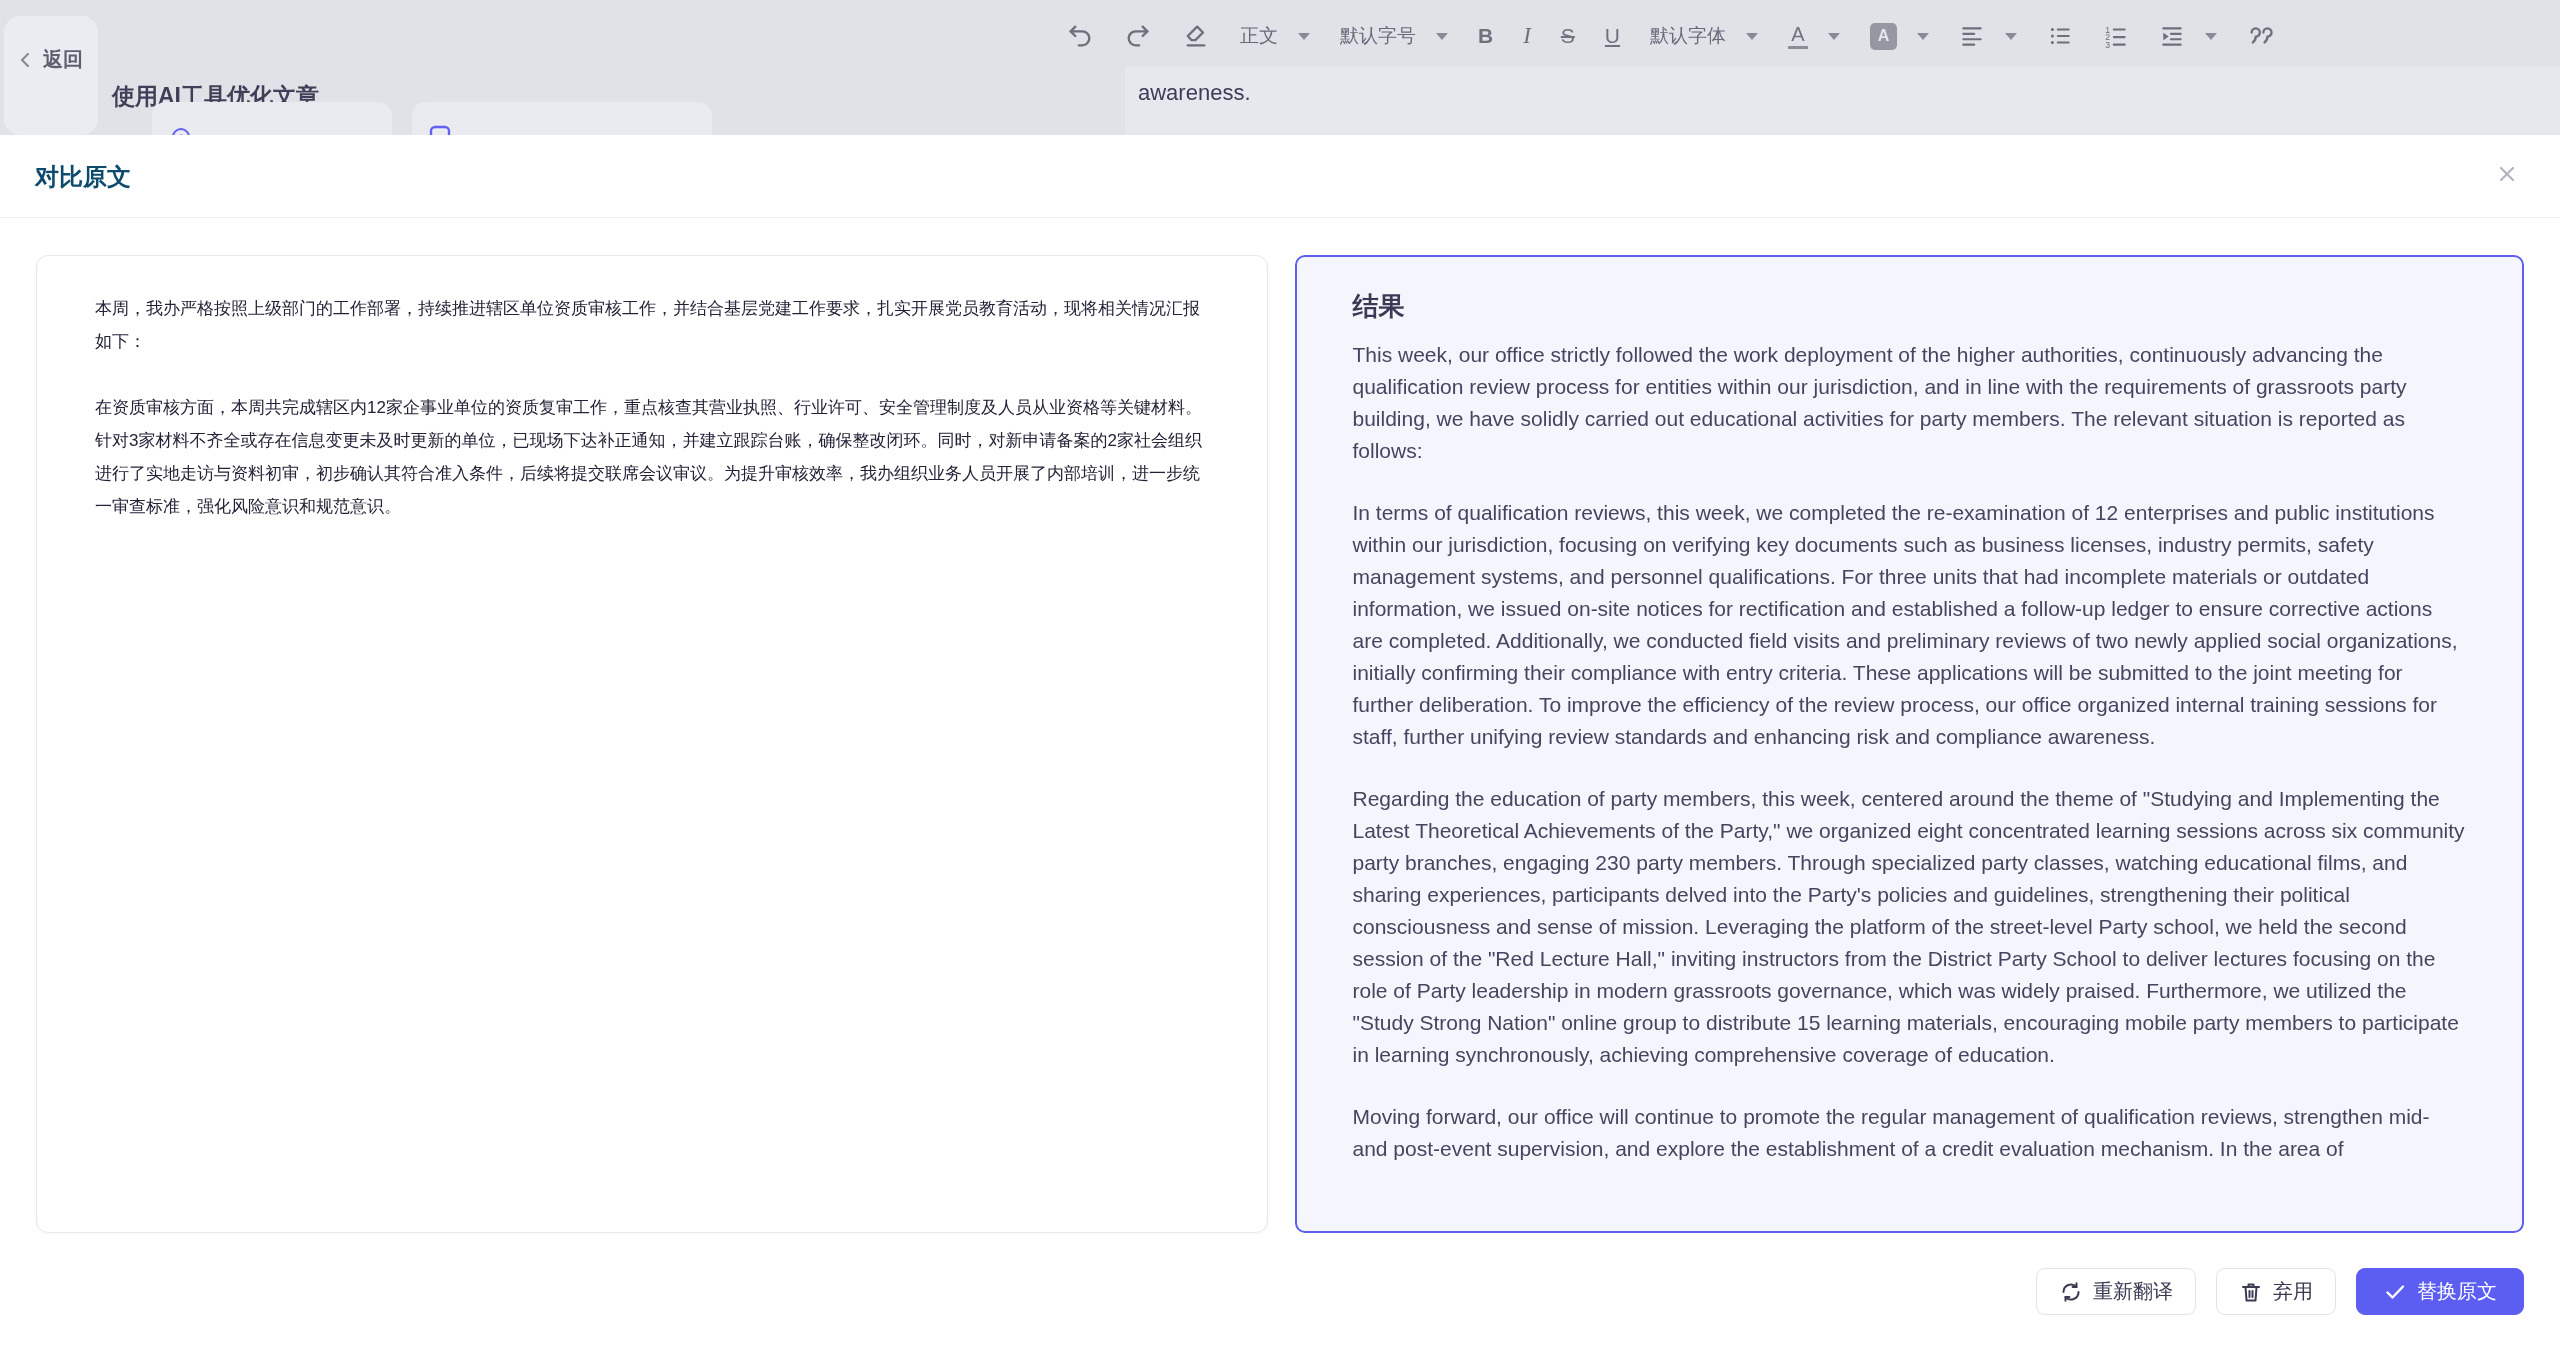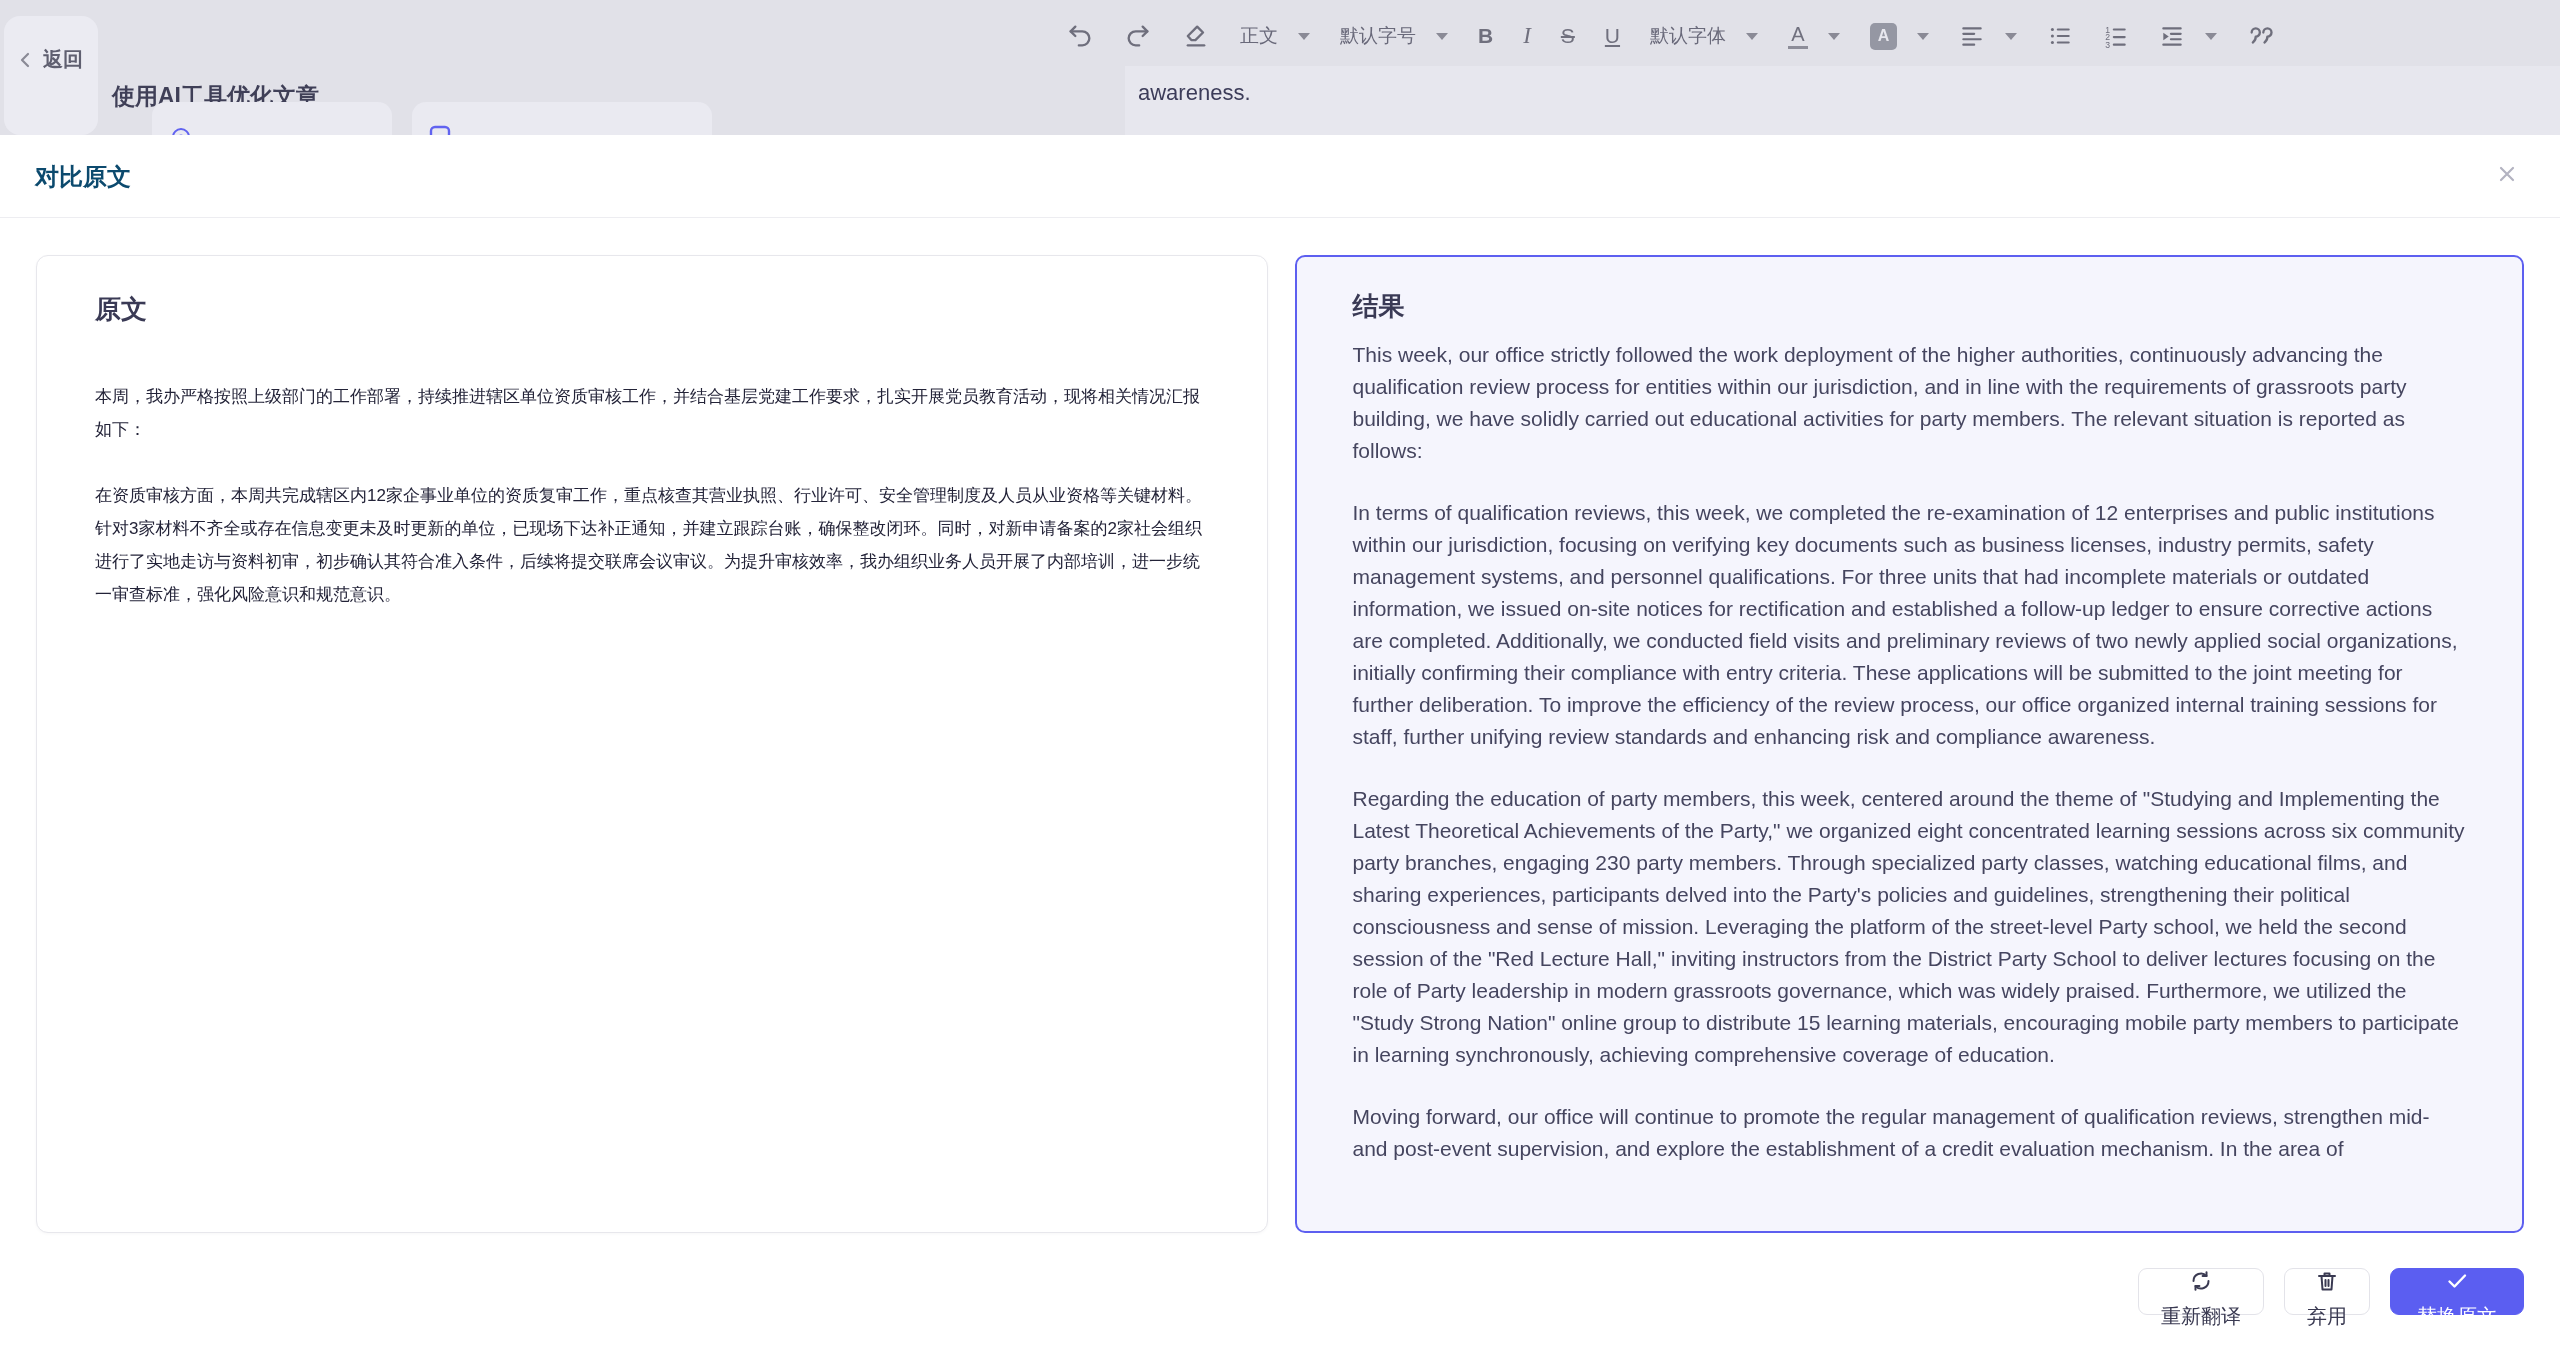--- a/index.html
+++ b/index.html
@@ -47,21 +47,21 @@
   .panel-original{background:#ffffff;border:1px solid #e7e7ec;padding:36px 58px 0;box-shadow:0 1px 3px rgba(40,40,70,0.04);}
   .panel-result{background:#f5f5fd;border:2px solid #5d5ff0;border-radius:10px;padding:32px 56px 0;}
   .panel h2{margin:0;font-size:26px;font-weight:700;color:#3a3a55;line-height:34px;}
   .panel-original h2{margin-bottom:54px;}
   .panel-result h2{margin-bottom:16px;}
   .zh{font-size:17px;line-height:33px;color:#232338;margin:0 0 33px;}
   .en{font-size:21px;line-height:32px;color:#45455f;margin:0 0 30px;}
 
   .actions{position:absolute;right:36px;top:1133px;height:47px;display:flex;gap:20px;}
   .btn{display:flex;align-items:center;gap:10px;height:47px;border-radius:9px;font-size:20px;cursor:pointer;
-    font-family:inherit;flex-direction:column;}
+    font-family:inherit;}
   .btn-ghost{background:#ffffff;border:1px solid #e3e3e9;color:#3a3a52;padding:0 22px;}
   .btn-primary{background:#5b5ef1;border:1px solid #5b5ef1;color:#ffffff;padding:0 26px;font-weight:500;}
   .btn svg{flex:0 0 auto;}
   .ico{color:inherit;}
 </style>
 </head>
 <body>
 
 <div class="stage">
 
@@ -189,21 +189,20 @@
     <div class="modal-title">对比原文</div>
     <button class="modal-close">
       <svg width="24" height="24" viewBox="0 0 24 24" fill="none" stroke="currentColor" stroke-width="2.2" stroke-linecap="round">
           <path d="M6 6l12 12M18 6L6 18"></path>
         </svg>
     </button>
     <div class="modal-divider"></div>
 
     <div class="panels">
       <section class="panel panel-original">
-        <h2>原文</h2>
         <div>
 
         <p class="zh">本周，我办严格按照上级部门的工作部署，持续推进辖区单位资质审核工作，并结合基层党建工作要求，扎实开展党员教育活动，现将相关情况汇报如下：</p>
             <p class="zh">在资质审核方面，本周共完成辖区内12家企事业单位的资质复审工作，重点核查其营业执照、行业许可、安全管理制度及人员从业资格等关键材料。针对3家材料不齐全或存在信息变更未及时更新的单位，已现场下达补正通知，并建立跟踪台账，确保整改闭环。同时，对新申请备案的2家社会组织进行了实地走访与资料初审，初步确认其符合准入条件，后续将提交联席会议审议。为提升审核效率，我办组织业务人员开展了内部培训，进一步统一审查标准，强化风险意识和规范意识。</p>
           </div>
       </section>
 
       <section class="panel panel-result">
         <h2>结果</h2>
         <div>

